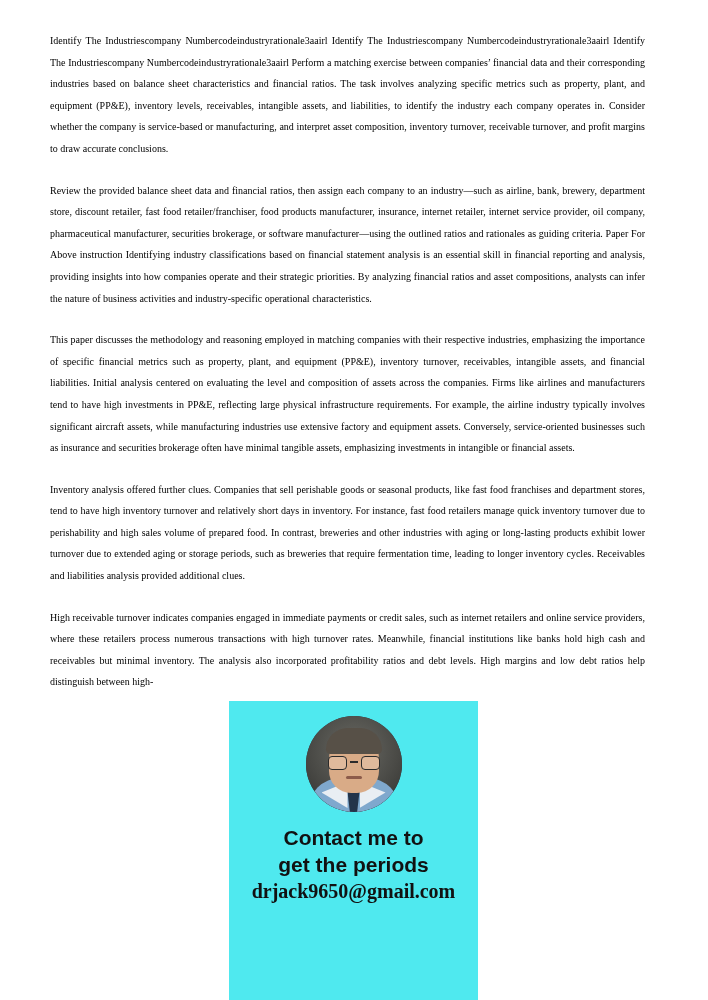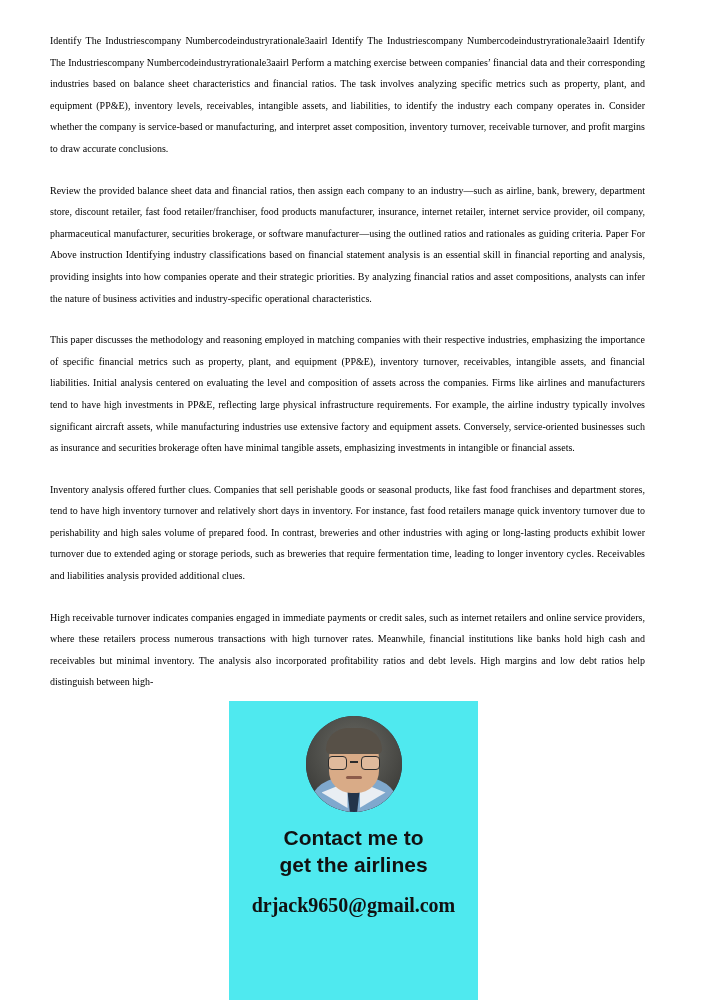--- a/index.html
+++ b/index.html
@@ -142,21 +142,21 @@
     line-height: 27px;
     width: 100%;
   }
   .overlay-line1 { margin-top: 12px; }
   .overlay-email {
     font-family: "Liberation Serif", serif;
     font-weight: bold;
     font-size: 20px;
     color: #111111;
     text-align: center;
-    margin-top: 16px;
+    margin-top: 2px;
     width: 100%;
   }
 </style>
 </head>
 <body>
 
 <div class="page">
 
   <div class="doc-body">
     <p class="para">Identify The Industriescompany Numbercodeindustryrationale3aairl Identify The Industriescompany Numbercodeindustryrationale3aairl Identify The Industriescompany Numbercodeindustryrationale3aairl Perform a matching exercise between companies’ financial data and their corresponding industries based on balance sheet characteristics and financial ratios. The task involves analyzing specific metrics such as property, plant, and equipment (PP&amp;E), inventory levels, receivables, intangible assets, and liabilities, to identify the industry each company operates in. Consider whether the company is service-based or manufacturing, and interpret asset composition, inventory turnover, receivable turnover, and profit margins to draw accurate conclusions.</p>
@@ -174,17 +174,17 @@
       <div class="collarR"></div>
       <div class="tie"></div>
       <div class="face"></div>
       <div class="hair"></div>
       <div class="glassL"></div>
       <div class="glassR"></div>
       <div class="bridge"></div>
       <div class="mouth"></div>
     </div>
     <div class="overlay-line1">Contact me to</div>
-    <div class="overlay-line2">get the airlines</div>
+    <div class="overlay-line2">get the periods</div>
     <div class="overlay-email">drjack9650@gmail.com</div>
   </div>
 
 </div>
 
 </body></html>

